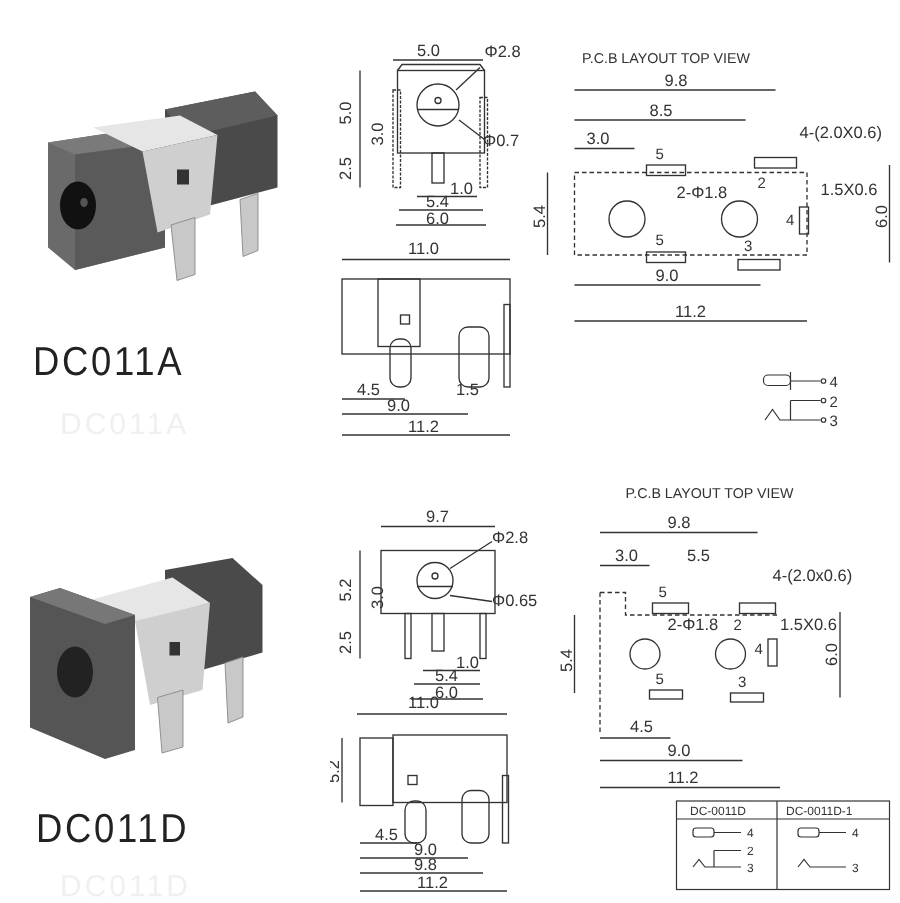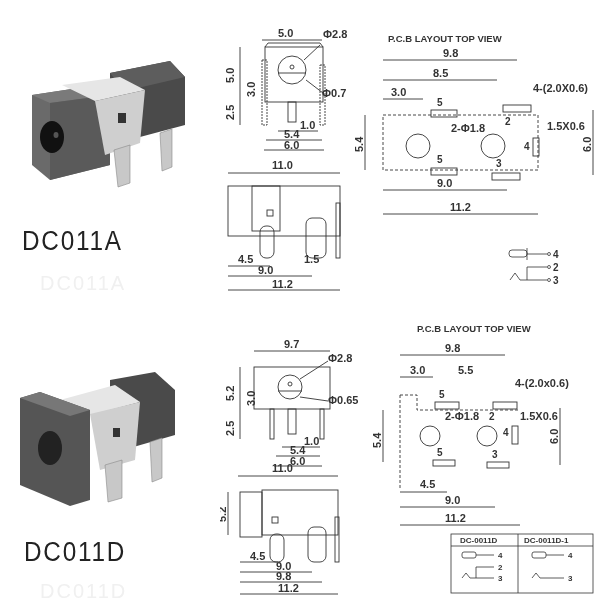--- a/index.html
+++ b/index.html
@@ -1,17 +1,17 @@
 <!DOCTYPE html>
 <html><head>
   <meta charset="utf-8">
   <style>
     html, body { margin: 0; padding: 0; background: #ffffff; }
     body { width: 600px; height: 602px; position: relative; overflow: hidden; font-family: "Liberation Sans", sans-serif; color: #222; }
-    .abs { position: absolute; font-weight: bold; }
+    .abs { position: absolute; }
     .model-label { position: absolute; font-family: "Liberation Sans", sans-serif; font-size: 27px; letter-spacing: 2px; color: #222; transform: scaleX(0.9); transform-origin: left; }
     .model-ghost { position: absolute; font-family: "Liberation Sans", sans-serif; font-size: 20px; letter-spacing: 2px; color: #f0f0f0; }
     svg text { font-family: "Liberation Sans", sans-serif; fill: #333; }
     .dim { font-size: 11px; }
     .title { font-size: 9.5px; }
     .pin { font-size: 10px; }
     .tbl { font-size: 8px; }
   </style>
 </head>
 <body>

